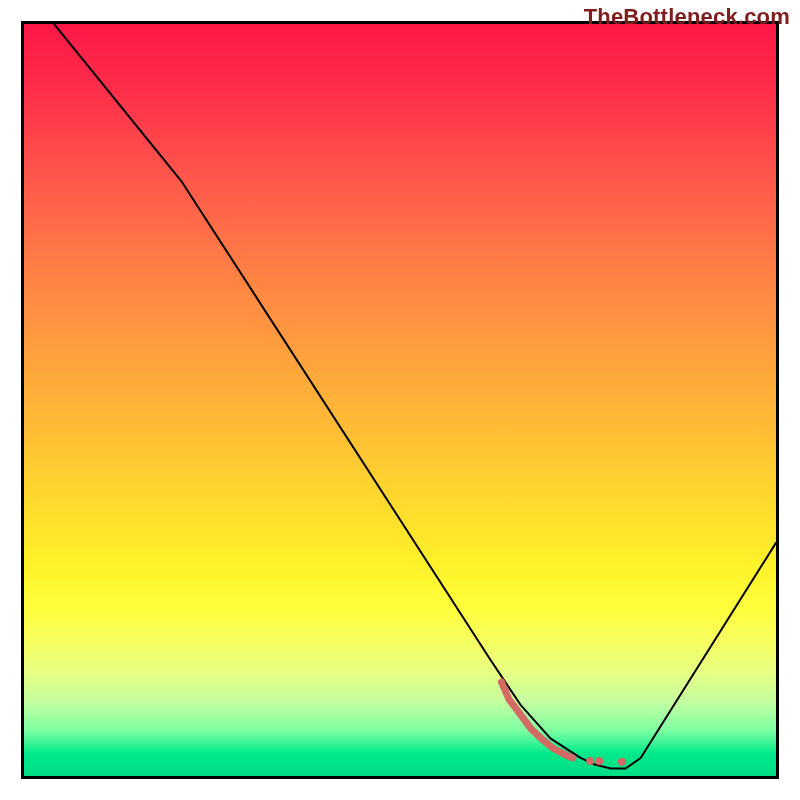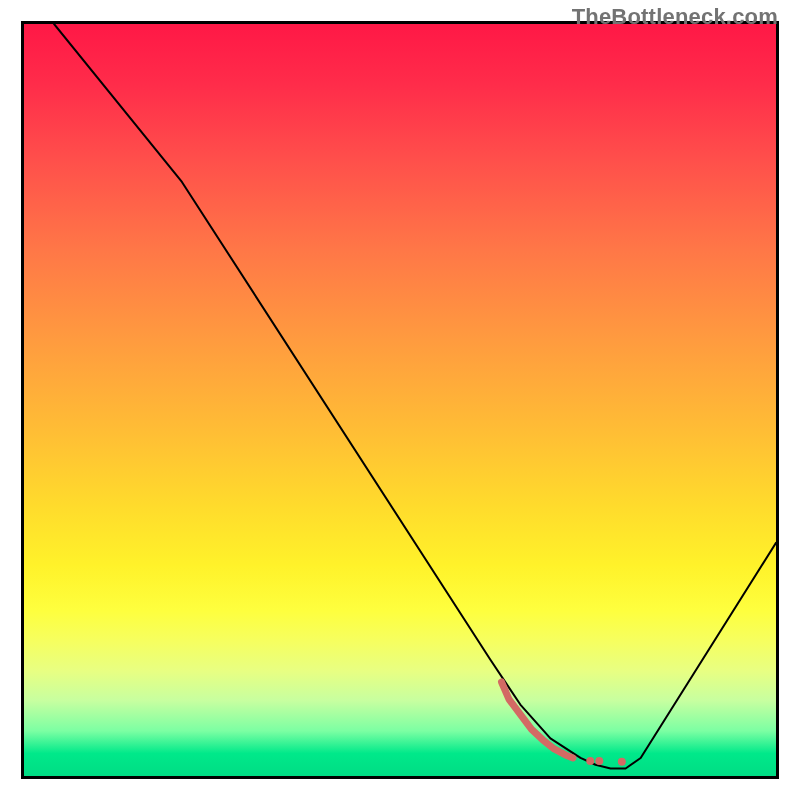--- a/index.html
+++ b/index.html
@@ -5,25 +5,25 @@
   * { margin: 0; padding: 0; box-sizing: border-box; }
   html, body { width: 800px; height: 800px; overflow: hidden; background: #fff; }
   .container {
     position: relative;
     width: 800px;
     height: 800px;
   }
   .watermark {
     position: absolute;
     top: 4px;
-    right: 22px;
+    right: 10px;
     font-family: Arial, Helvetica, sans-serif;
     font-size: 22px;
     font-weight: bold;
-    color: #737373;
+    color: #7f1d1d;
     z-index: 10;
     letter-spacing: 0.2px;
   }
   .plot {
     position: absolute;
     left: 21px;
     top: 21px;
     width: 758px;
     height: 758px;
     border: 3px solid #000;

